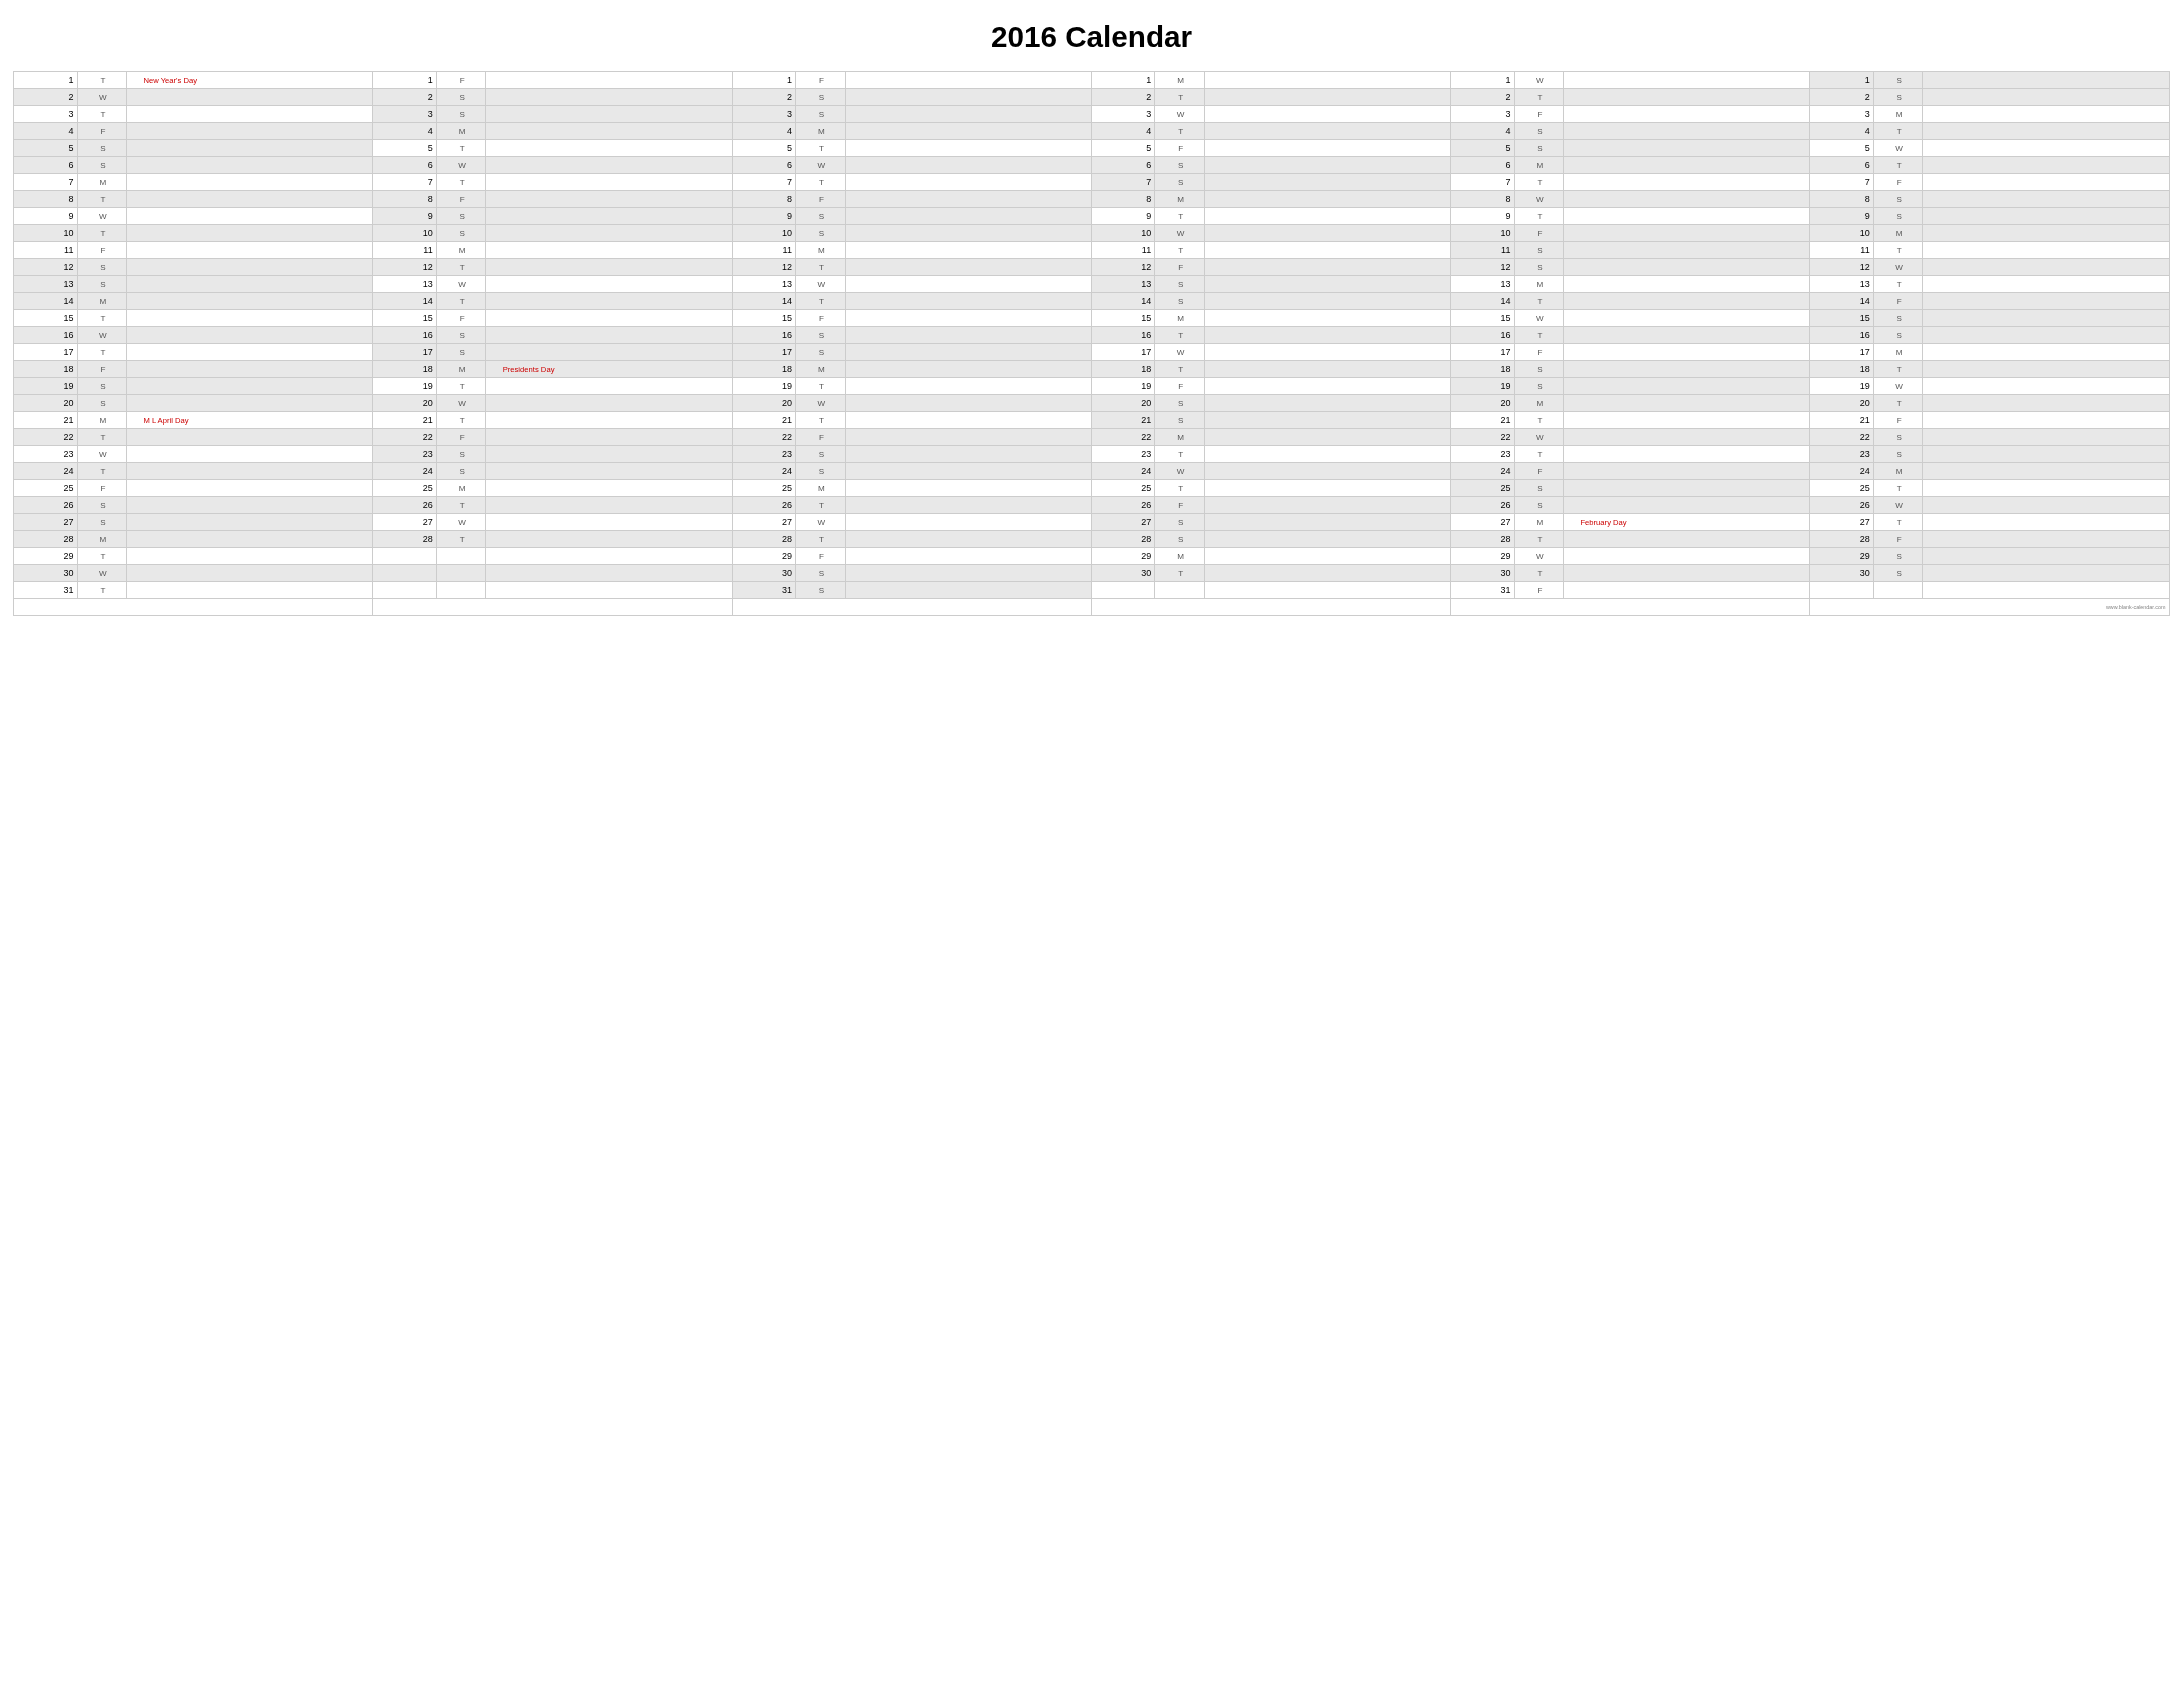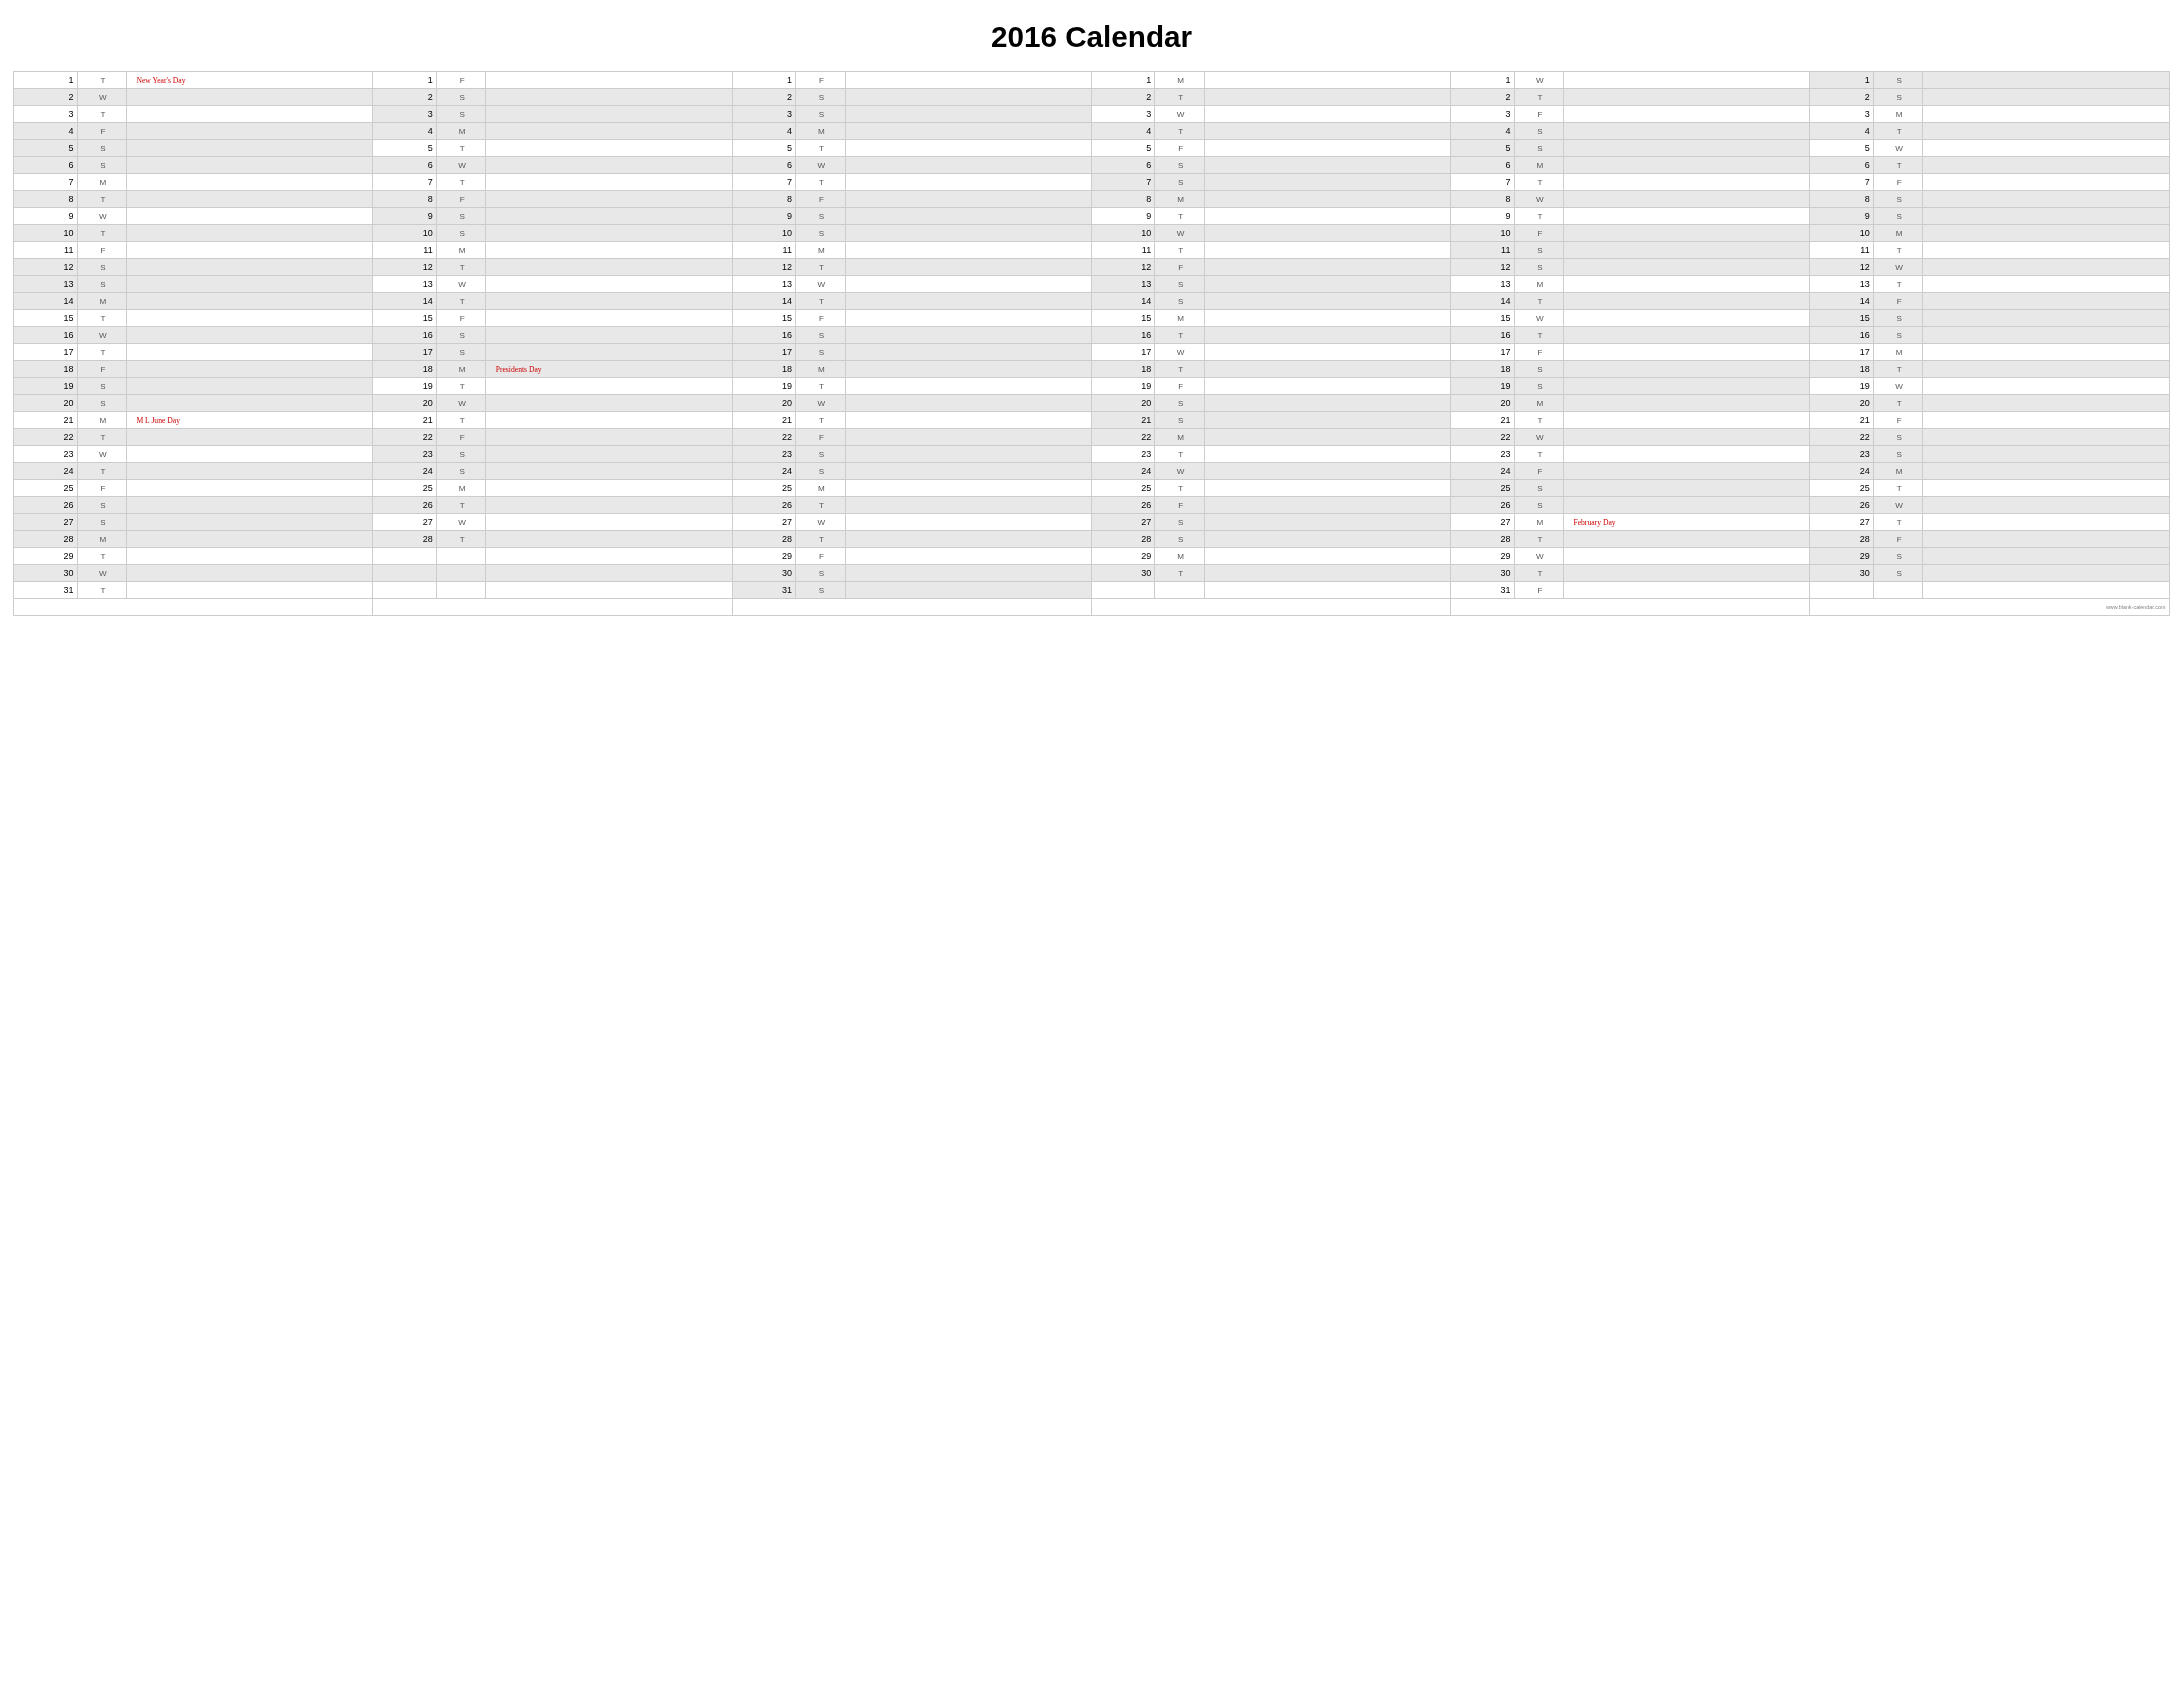--- a/index.html
+++ b/index.html
@@ -43,22 +43,21 @@
     }
     .day-letter {
       color: #555;
       font-size: 0.9em;
       margin-left: 2px;
     }
     .holiday {
       color: #cc0000;
       font-weight: normal;
       font-size: 0.85em;
-      margin-left: 6px;
-      font-family: Liberation Serif, serif;
+      margin-left: 13px;
     }
     .row-shade {
       background-color: #e8e8e8;
     }
     .row-white {
       background-color: #fff;
     }
     .month-header-cell {
       text-align: center;
     }
@@ -481,21 +480,21 @@
           <td class="col-num" style=""><span class="day-num">20</span></td>
           <td class="col-day" style=""><span class="day-letter">M</span></td>
           <td class="col-event" style=""></td>
           <td class="col-num" style=""><span class="day-num">20</span></td>
           <td class="col-day" style=""><span class="day-letter">T</span></td>
           <td class="col-event" style=""></td>
         </tr>
         <tr class="row-white">
           <td class="col-num" style=""><span class="day-num">21</span></td>
           <td class="col-day" style=""><span class="day-letter">M</span></td>
-          <td class="col-event" style=""><span class="holiday">M L June Day</span></td>
+          <td class="col-event" style=""><span class="holiday">M L April Day</span></td>
           <td class="col-num" style=""><span class="day-num">21</span></td>
           <td class="col-day" style=""><span class="day-letter">T</span></td>
           <td class="col-event" style=""></td>
           <td class="col-num" style=""><span class="day-num">21</span></td>
           <td class="col-day" style=""><span class="day-letter">T</span></td>
           <td class="col-event" style=""></td>
           <td class="col-num" style="background-color:#e8e8e8;"><span class="day-num">21</span></td>
           <td class="col-day" style="background-color:#e8e8e8;"><span class="day-letter">S</span></td>
           <td class="col-event" style="background-color:#e8e8e8;"></td>
           <td class="col-num" style=""><span class="day-num">21</span></td>

